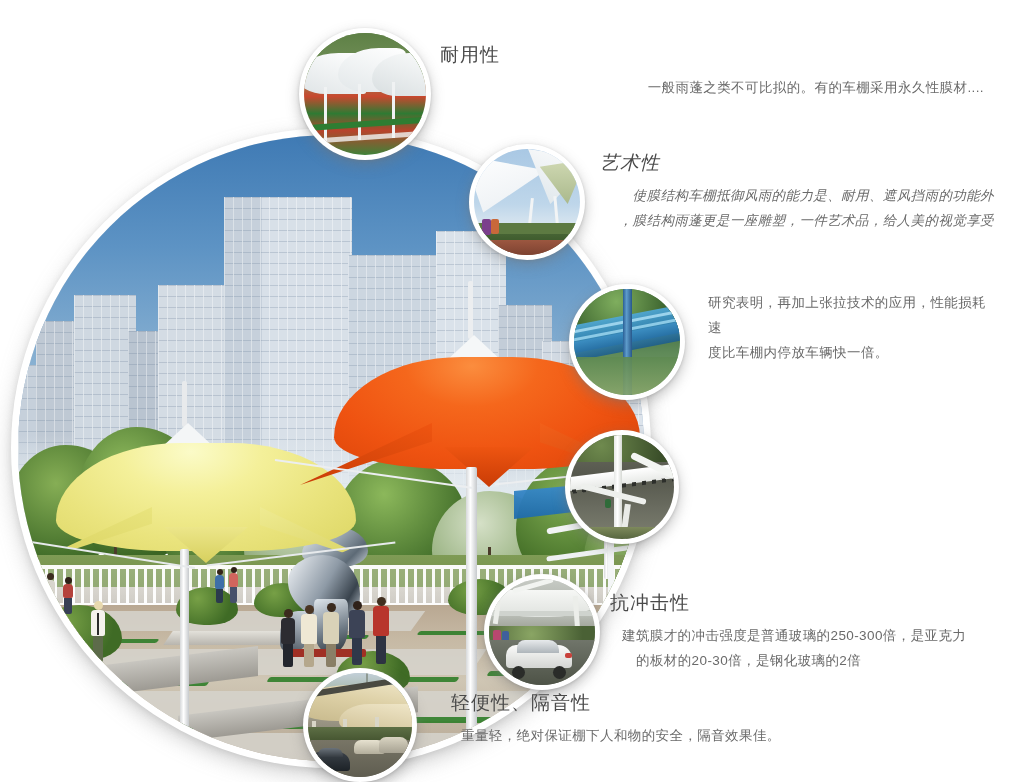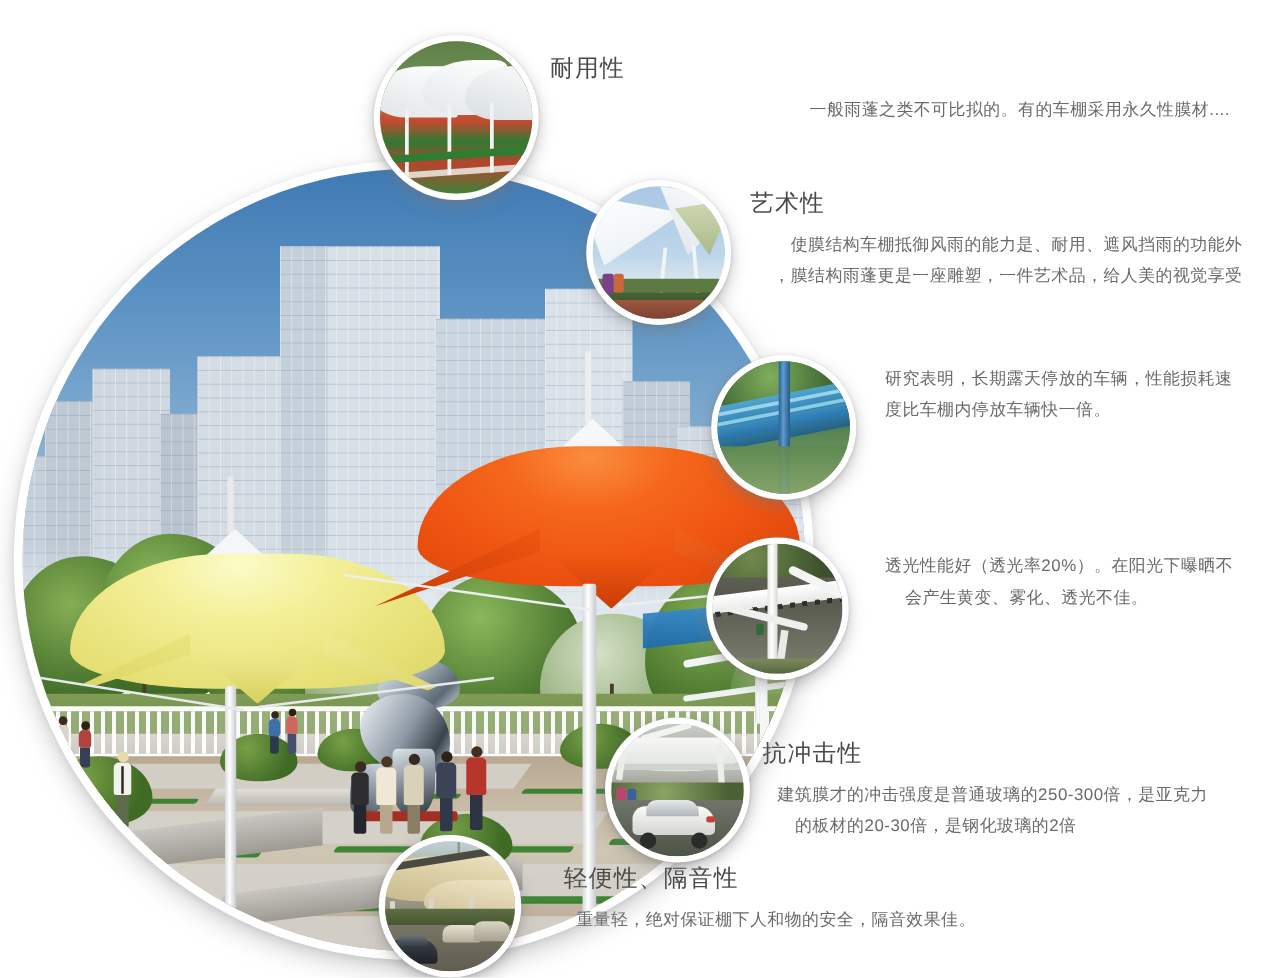--- a/index.html
+++ b/index.html
@@ -446,40 +446,36 @@
     </div>
   </div>
 
   <div class="block ta-r" style="left:440px;top:42px;width:544px;">
     <div class="blk-title ta-l">耐用性</div>
     <div class="blk-body">
       <div>一般雨蓬之类不可比拟的。有的车棚采用永久性膜材....</div>
     </div>
   </div>
 
-  <div class="block ta-r" style="left:600px;top:150px;width:394px;">
+  <div class="block ta-r" style="left:600px;top:150px;width:394px;font-style:italic;">
     <div class="blk-title ta-l">艺术性</div>
     <div class="blk-body">
       <div>使膜结构车棚抵御风雨的能力是、耐用、遮风挡雨的功能外</div>
       <div>，膜结构雨蓬更是一座雕塑，一件艺术品，给人美的视觉享受</div>
     </div>
   </div>
 
   <div class="block ta-l" style="left:698px;top:290px;width:300px;">
     <div class="blk-body" style="padding-left:10px;">
-      <div>研究表明，长期露天停放的车辆，性能损耗速</div>
+      <div>研究表明，再加上张拉技术的应用，性能损耗速</div>
       <div>度比车棚内停放车辆快一倍。</div>
     </div>
   </div>
 
   <div class="block ta-l" style="left:700px;top:440px;width:300px;">
-    <div class="blk-body" style="padding-left:8px;">
-      <div>透光性能好（透光率20%）。在阳光下曝晒不</div>
-      <div style="padding-left:16px;">会产生黄变、雾化、透光不佳。</div>
-    </div>
   </div>
 
   <div class="block ta-l" style="left:610px;top:590px;width:395px;">
     <div class="blk-title">抗冲击性</div>
     <div class="blk-body" style="padding-left:12px;">
       <div>建筑膜才的冲击强度是普通玻璃的250-300倍，是亚克力</div>
       <div style="padding-left:14px;">的板材的20-30倍，是钢化玻璃的2倍</div>
     </div>
   </div>
 

